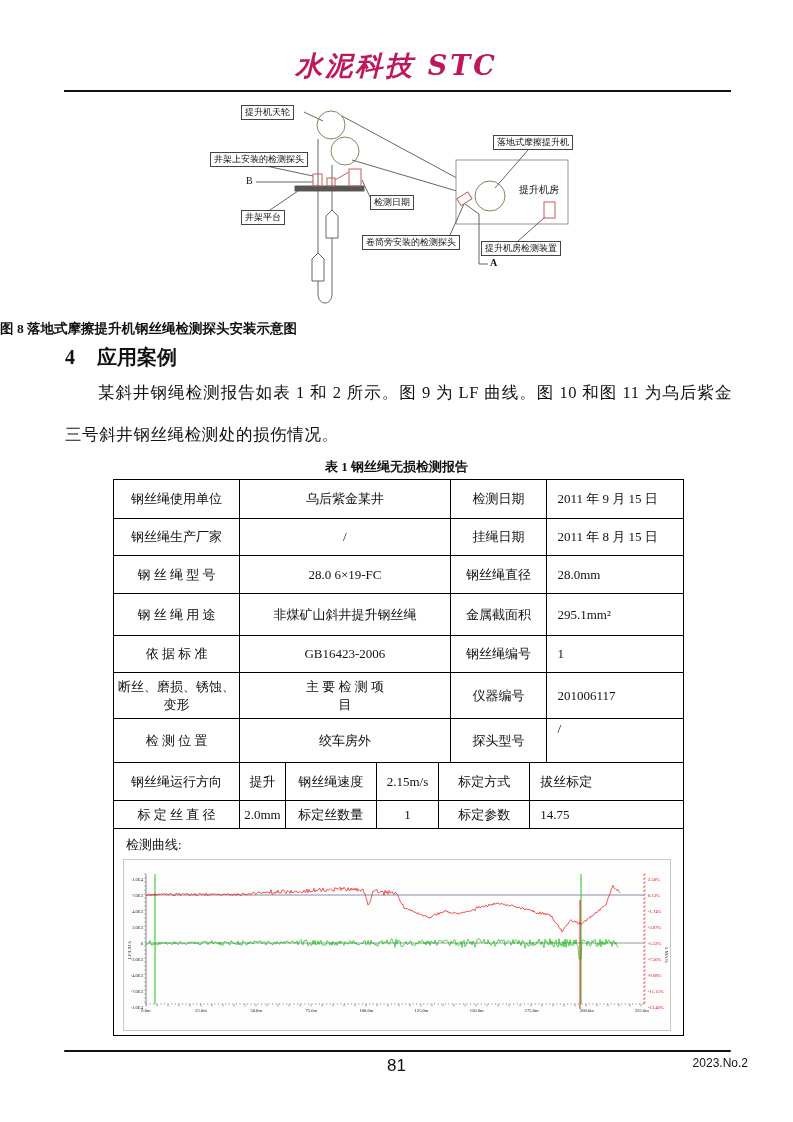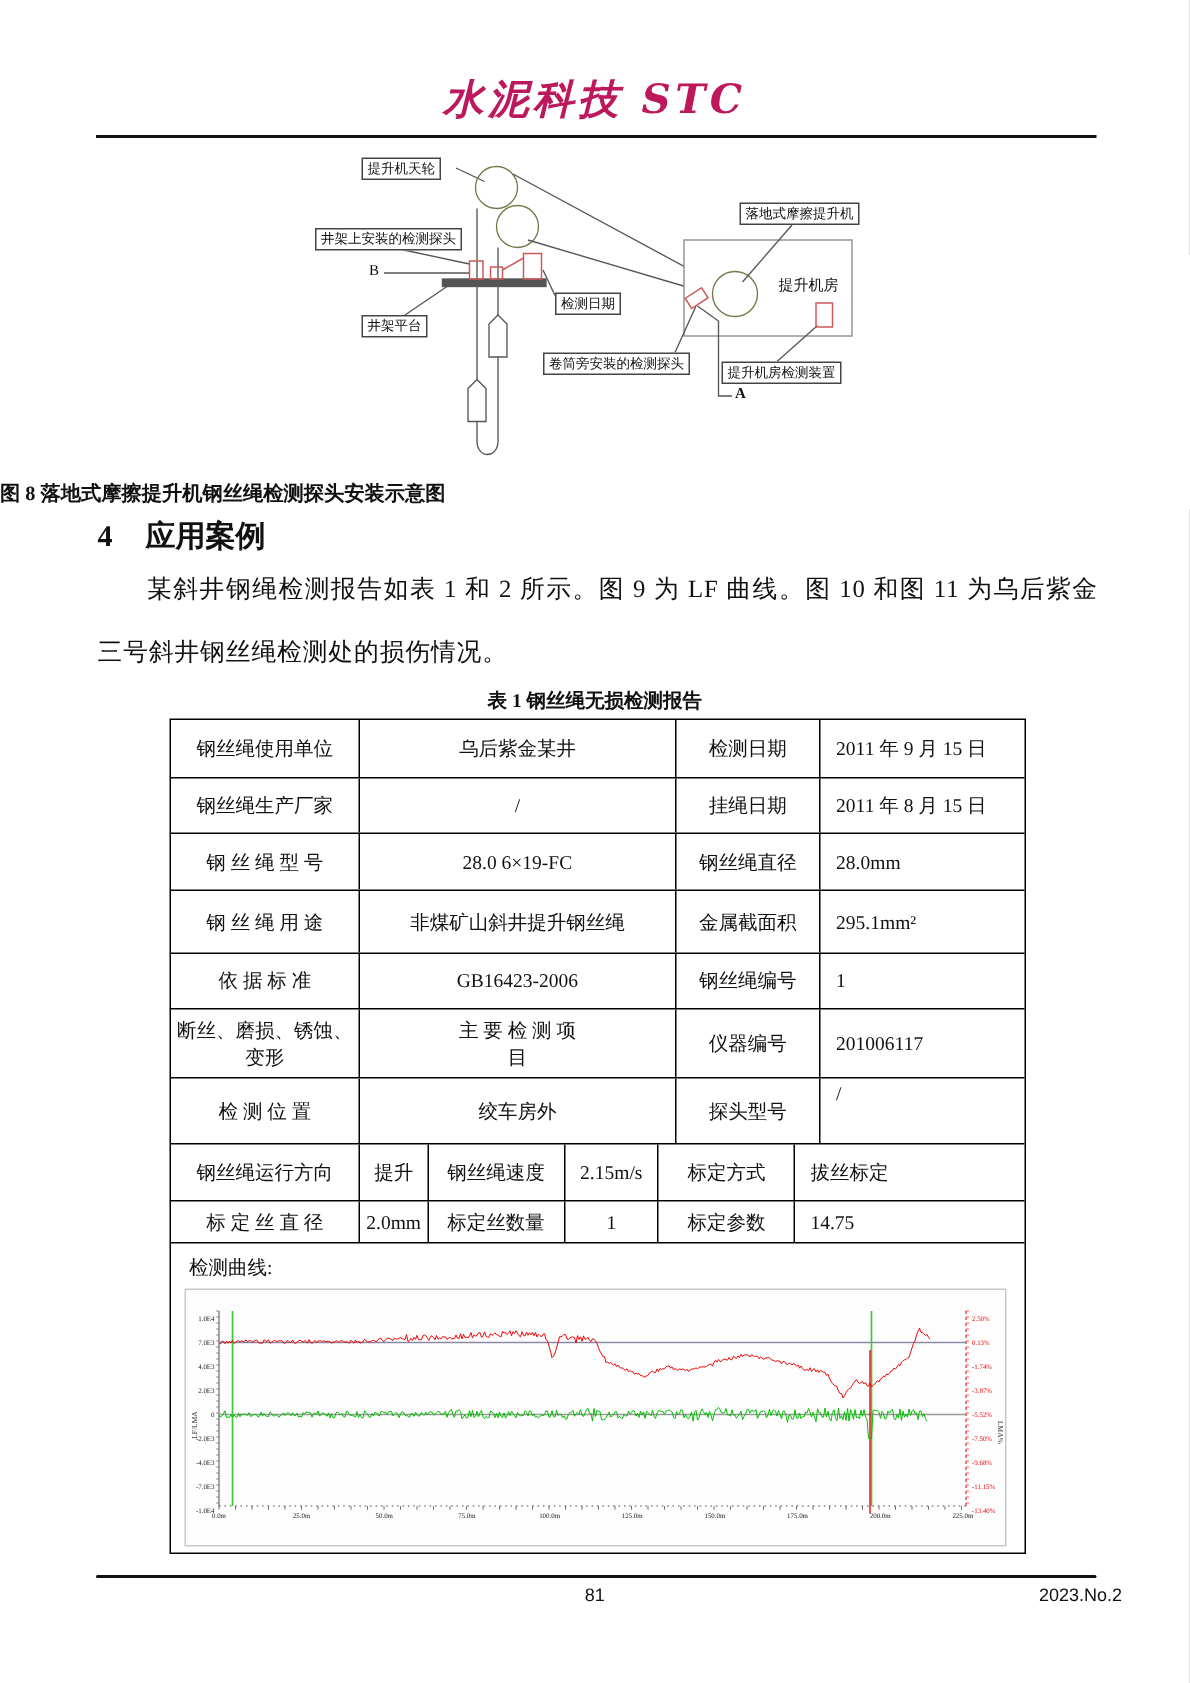--- a/index.html
+++ b/index.html
@@ -36,21 +36,21 @@
   .tcell:first-child{border-left:none}
   .tcell.left{justify-content:flex-start;text-align:left;padding-left:10px}
   .tcell.topleft{align-items:flex-start;justify-content:flex-start;text-align:left;padding-left:10px}
   .chart-row{position:relative;border-top:1px solid #000;height:207px}
   .curve-label{position:absolute;left:12px;top:7px;font-size:13px;color:#111}
   .chart-box{position:absolute;left:9px;top:30px;width:548px;height:172px;
     border:1px solid #c9c9c9;background:#fdfdfd}
 
   .ftr-rule{position:absolute;top:1050px;left:64px;width:667px;height:2px;background:#111;border-radius:1px}
   .ftr-page{position:absolute;top:1056px;left:0;width:100%;text-align:center;
-    font-family:"Liberation Sans",sans-serif;font-size:12px;color:#111}
+    font-family:"Liberation Sans",sans-serif;font-size:17px;color:#111}
   .ftr-issue{position:absolute;top:1056px;right:45px;font-family:"Liberation Sans",sans-serif;
     font-size:12px;color:#111}
 </style>
 </head>
 <body>
 
 <div class="page">
 
   <div class="hdr-title">水泥科技 STC</div>
   <div class="hdr-rule"></div>

